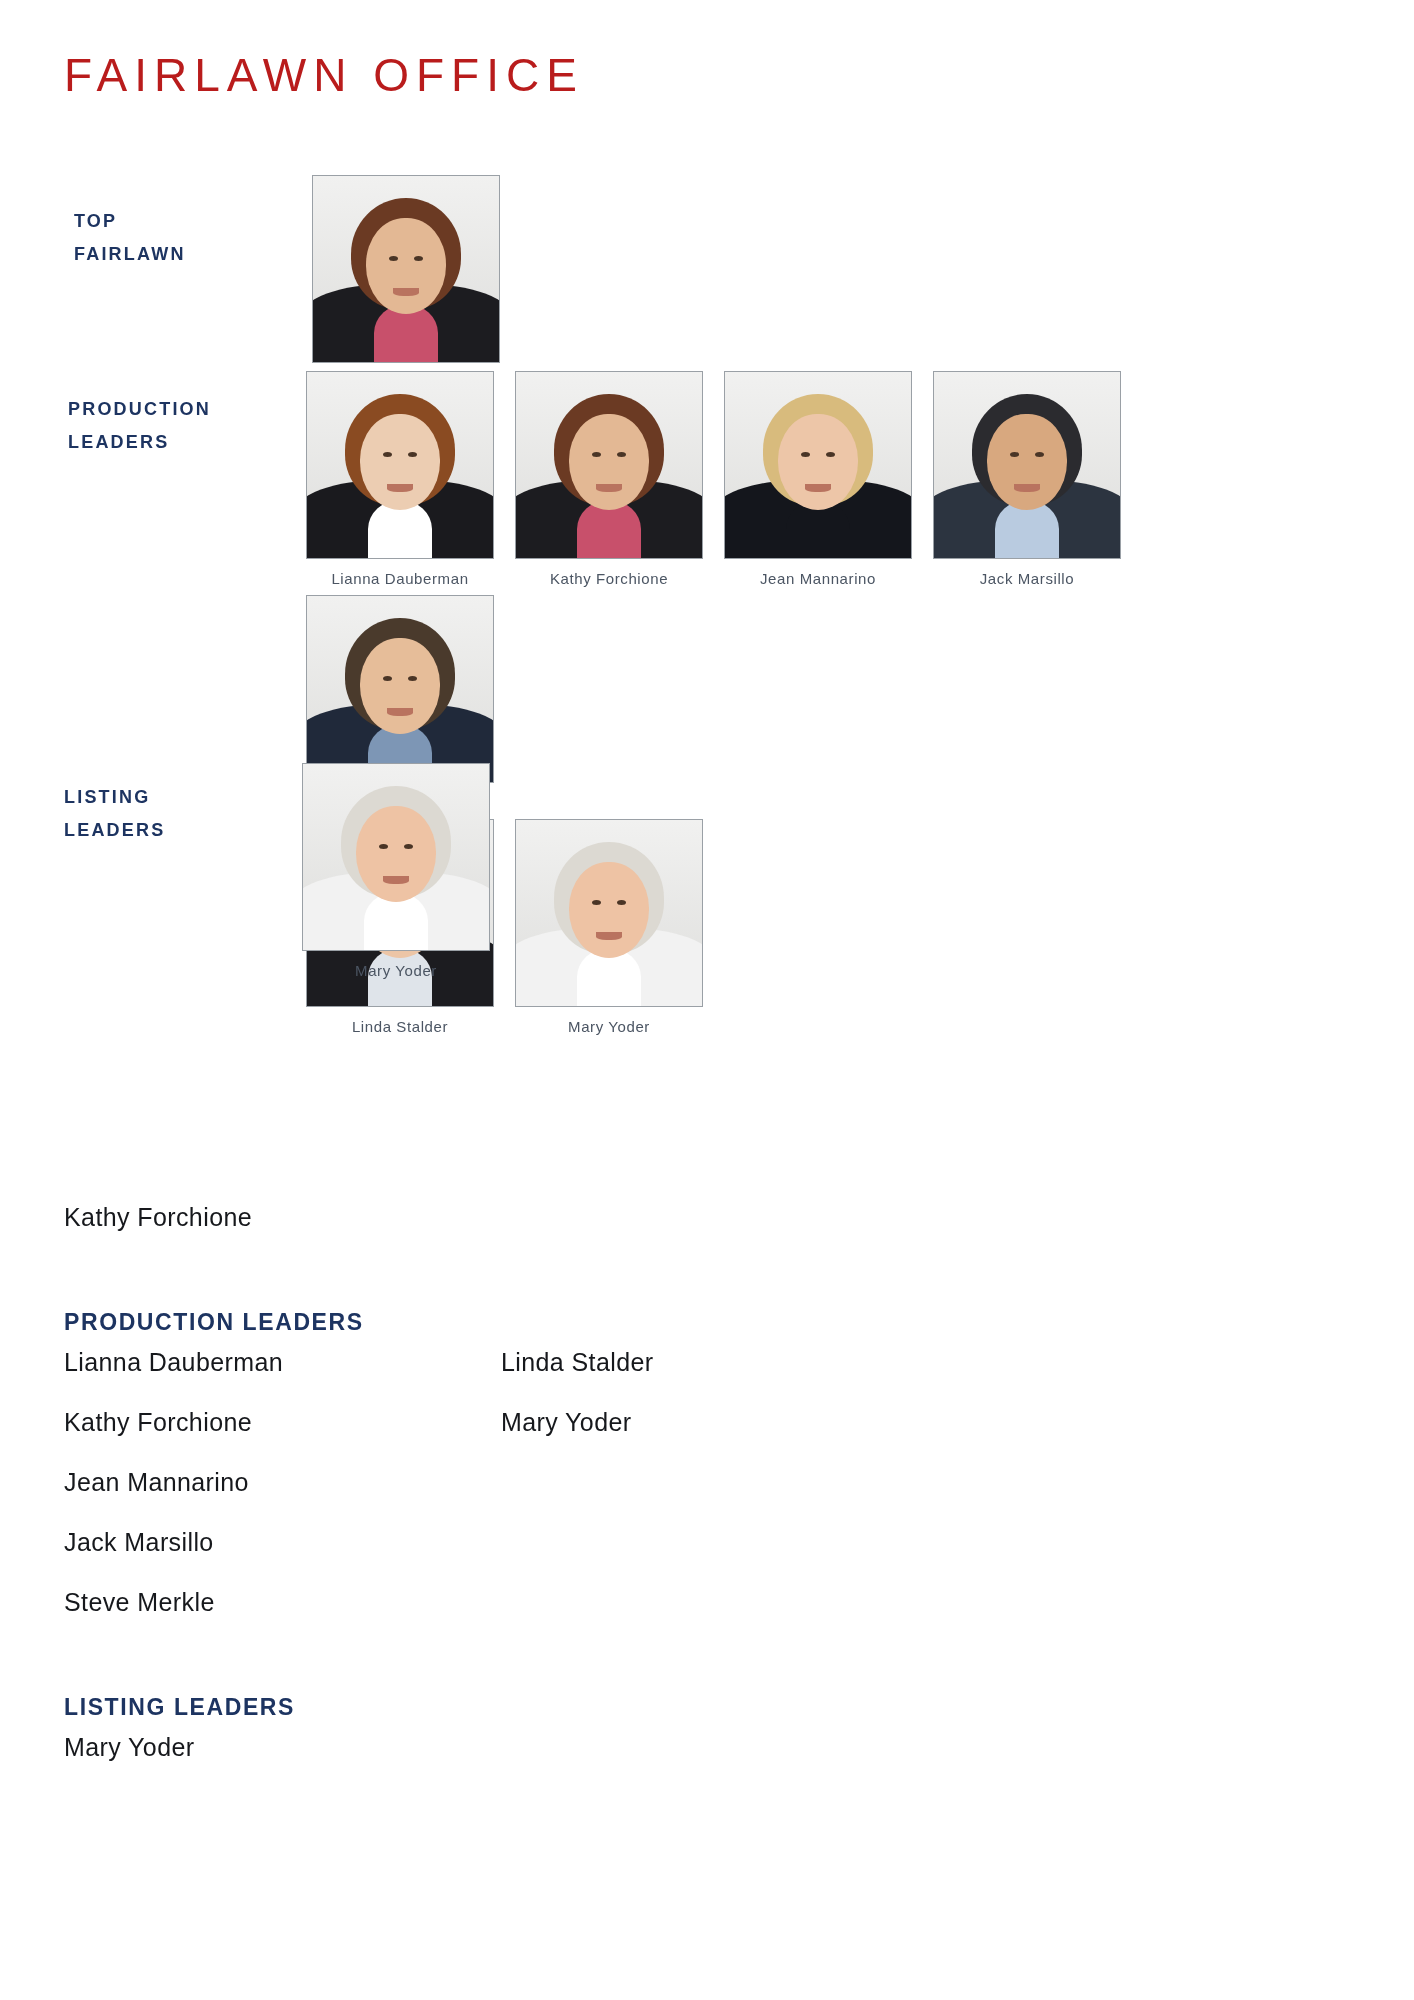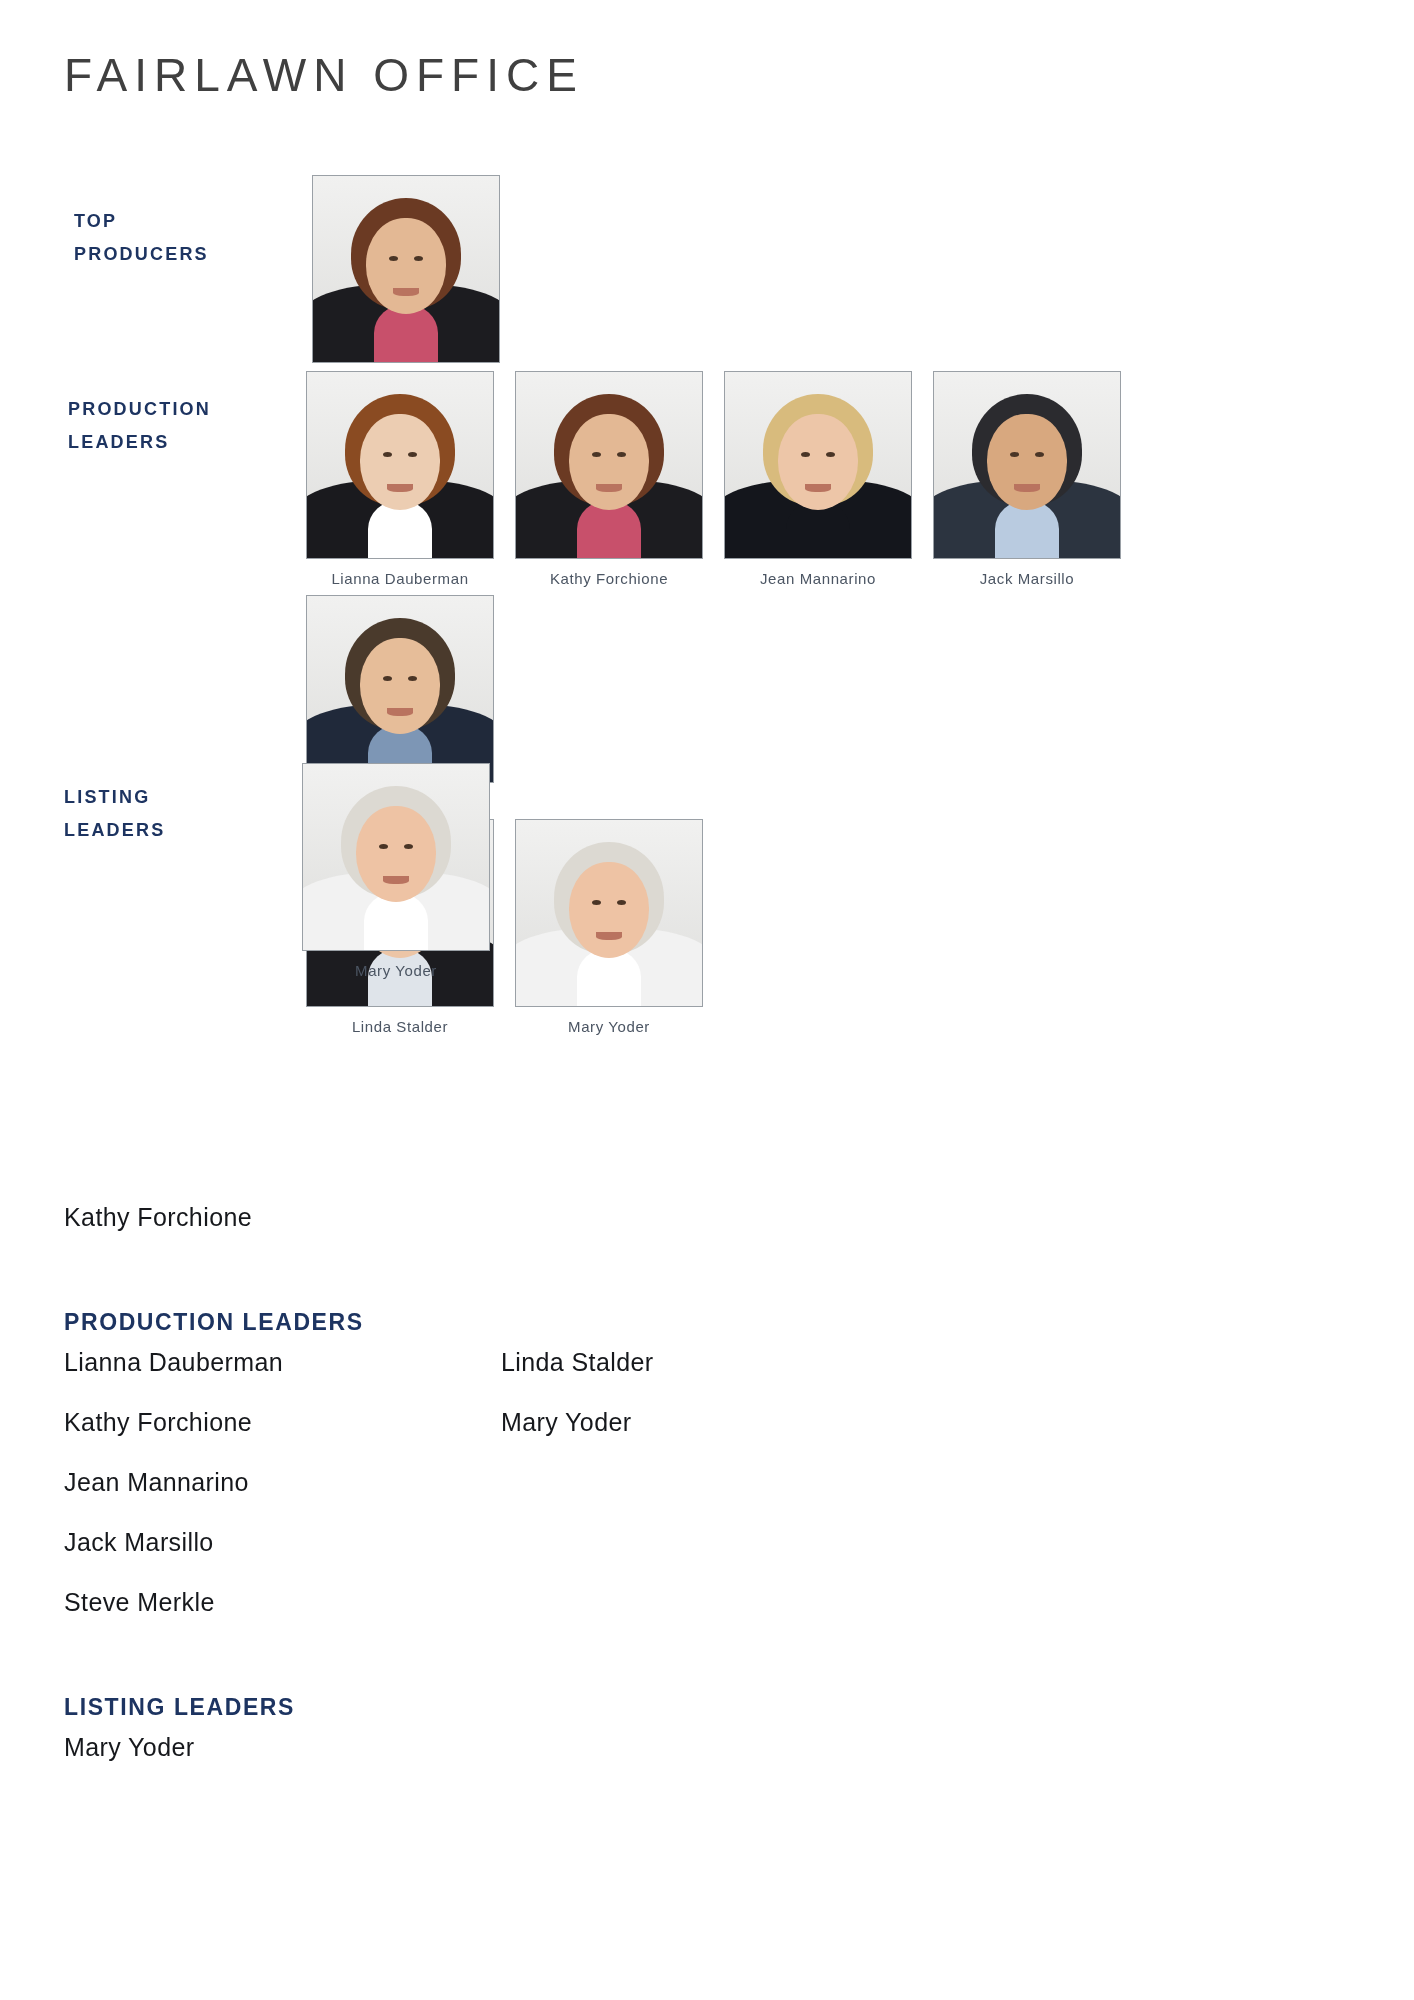--- a/index.html
+++ b/index.html
@@ -25,21 +25,21 @@
   }
 
   
   .office-title {
     position: absolute;
     left: 64px;
     top: 48px;
     font-size: 46px;
     letter-spacing: 7px;
     font-weight: 400;
-    color: #404040;
+    color: #b91c1c;
     font-family: "Liberation Sans", sans-serif;
   }
 
   
   .photo-section {
     position: absolute;
     left: 0;
     top: 175px;
     width: 1414px;
   }
@@ -177,21 +177,21 @@
 <body>
 
 <div class="page">
 
   <div class="office-title">FAIRLAWN OFFICE</div>
 
   <div class="photo-section" id="photo-gallery">
       <div class="photo-block" style="position: absolute; left: 10px; top: 0px; width: 1414px;">
         <div class="section-label" style="top: 30px;">
           <div>TOP</div>
-          <div>PRODUCERS</div>
+          <div>FAIRLAWN</div>
         </div>
         <div class="photo-row">
           <div class="person">
             <div class="frame">
               <div class="hs">
                 <div class="bg" style="background: linear-gradient(rgb(241, 241, 240) 0%, rgb(222, 222, 220) 100%);"></div>
                 <div class="body" style="width: 210px; height: 78px; background: rgb(28, 28, 32);"></div>
                 <div class="shirt" style="width: 64px; height: 58px; background: rgb(200, 80, 107);"></div>
                 <div class="hair" style="top: 22px; width: 110px; height: 112px; background: rgb(107, 58, 35);"></div>
                 <div class="face" style="top: 42px; width: 80px; height: 96px; background: rgb(227, 184, 148);"></div>

